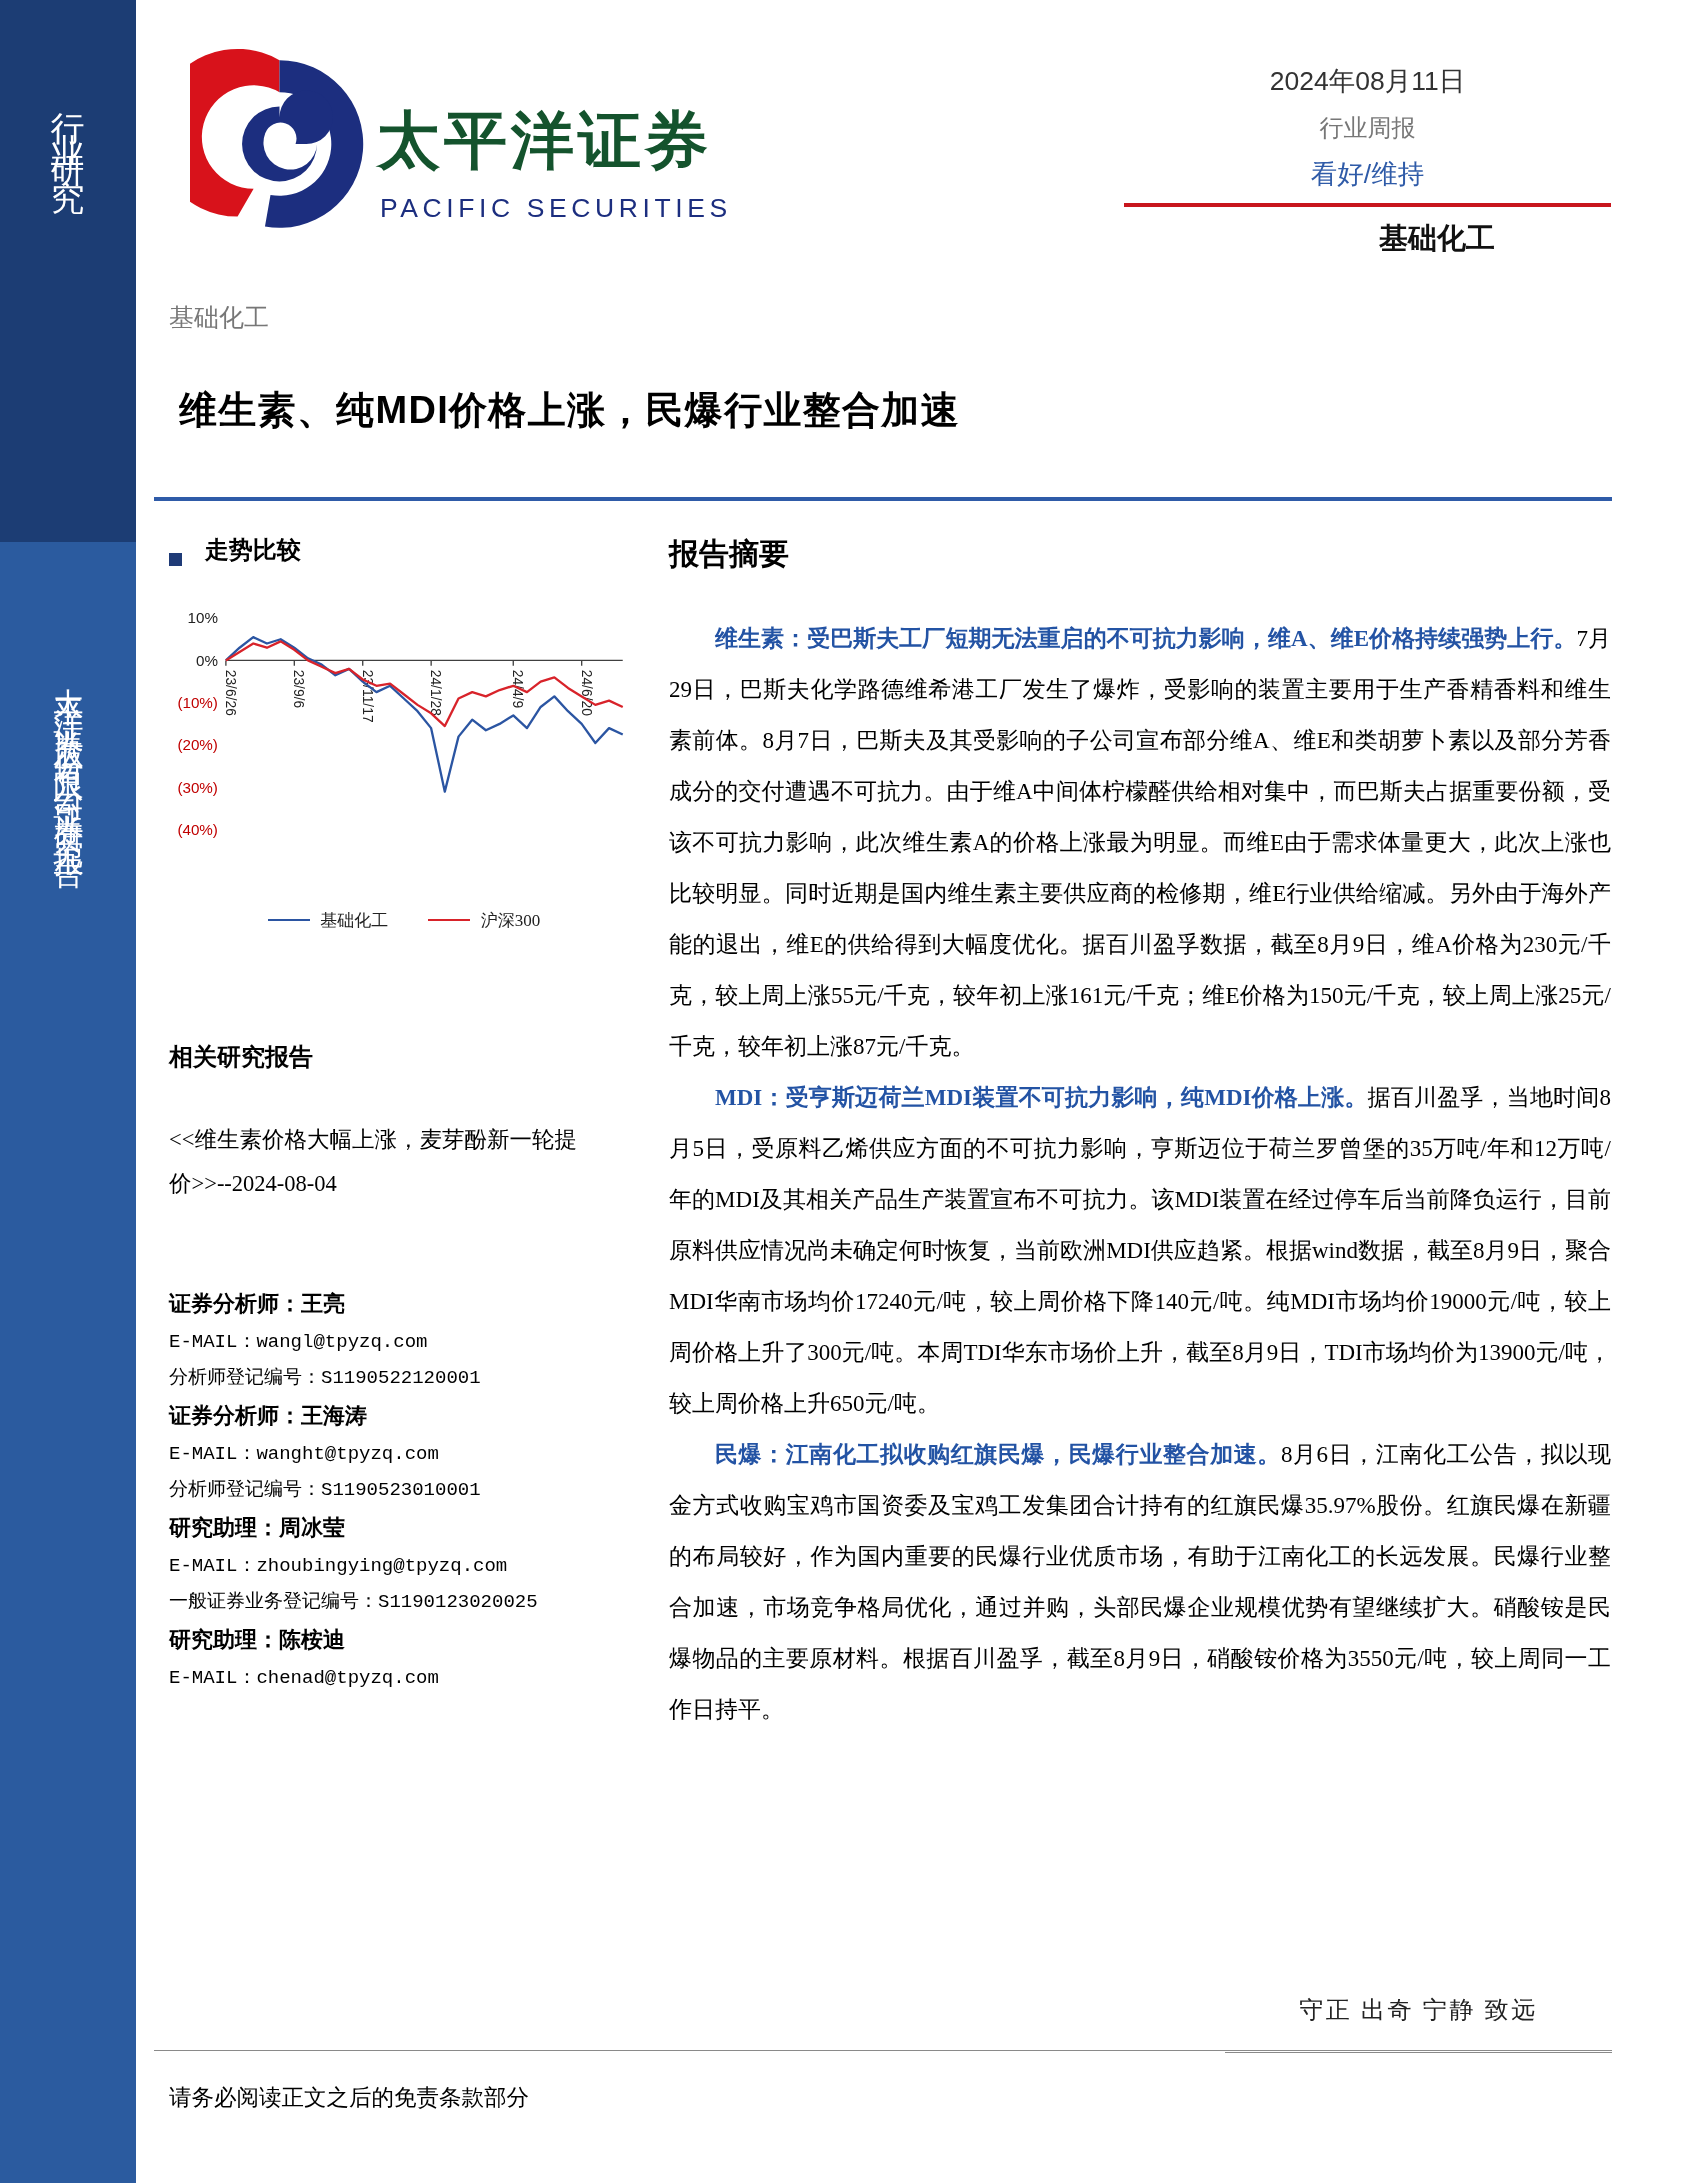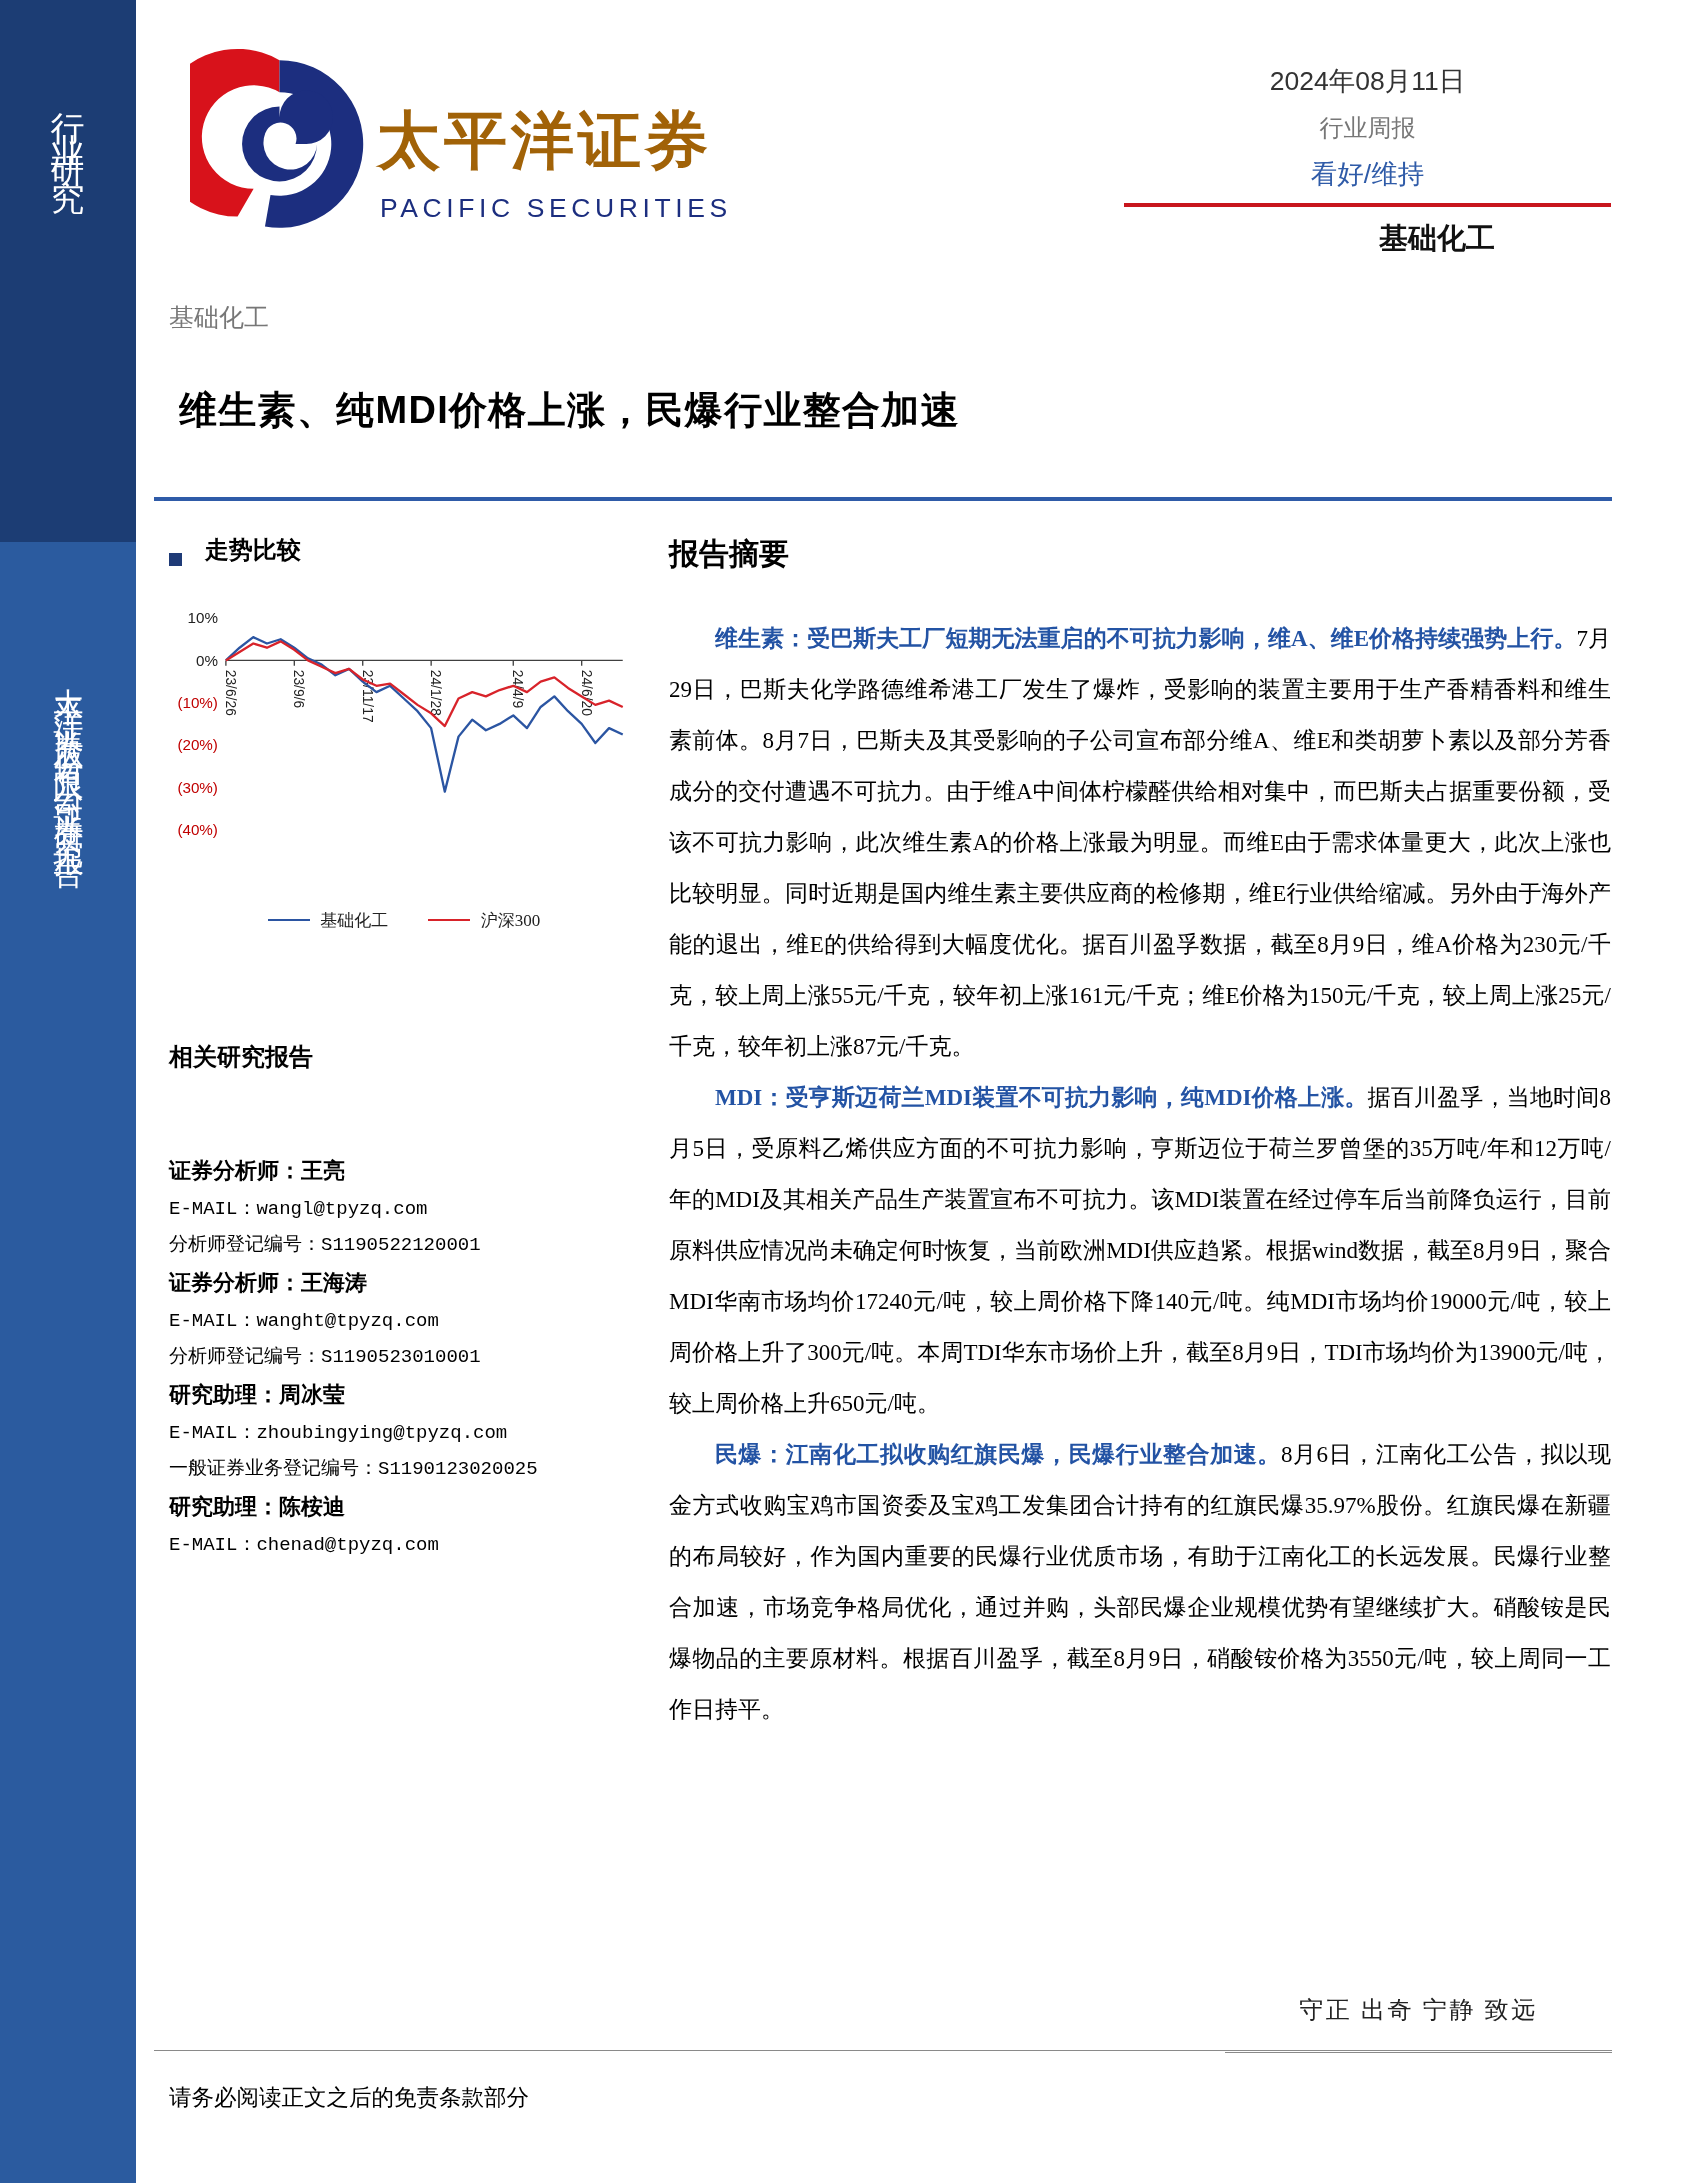--- a/index.html
+++ b/index.html
@@ -11,21 +11,21 @@
   .sidebar-top { position:absolute; left:0; top:0; width:136px; height:542px; background:#1C3D74; }
   .sidebar-bottom { position:absolute; left:0; top:542px; width:136px; height:1641px; background:#2B5B9F; }
   .vtext { writing-mode:vertical-rl; text-orientation:upright; color:#fff; margin:0 auto;
            font-family:"Liberation Sans", sans-serif; }
   .vtext-top { font-size:34px; letter-spacing:22.5px; padding-top:85px; display:block; height:100%; }
   .vtext-bottom { font-size:30px; letter-spacing:10.6px; padding-top:122px; display:block; height:100%; }
 
   
   .logo { position:absolute; left:190px; top:45px; }
   .brand-cn { position:absolute; left:377px; top:98px; font-size:63px; font-weight:bold;
-              color:#a16207; letter-spacing:4px; font-family:"Liberation Sans", sans-serif; }
+              color:#14532d; letter-spacing:4px; font-family:"Liberation Sans", sans-serif; }
   .brand-en { position:absolute; left:380px; top:193px; font-size:26.5px; letter-spacing:4.6px;
               color:#1C2E7F; font-family:"Liberation Sans", sans-serif; }
 
   .meta { position:absolute; left:1124px; top:63px; width:487px; font-family:"Liberation Sans", sans-serif; }
   .meta-date { text-align:center; font-size:26.5px; color:#333; margin-bottom:13.2px; }
   .meta-type { text-align:center; font-size:24px; color:#777; margin-bottom:12px; }
   .meta-rating { text-align:center; font-size:26.5px; color:#2F5BA8; font-weight:400; margin-bottom:10.6px; }
   .meta-rule { width:487px; height:4px; background:#C8161D; }
   .meta-industry { text-align:right; padding-right:116px; font-size:29px; font-weight:bold; color:#111; margin-top:12px; }
 
@@ -140,20 +140,23 @@
             <span class="legend-label">基础化工</span>
           </div>
           <div class="legend-item">
             <span class="legend-swatch" style="background: rgb(216, 35, 42);"></span>
             <span class="legend-label">沪深300</span>
           </div>
         </div>
     </div>
 
     <div class="related-title">相关研究报告</div>
+    <div id="related-list">
+        <div class="related-item">&lt;&lt;维生素价格大幅上涨，麦芽酚新一轮提价&gt;&gt;--2024-08-04</div>
+      </div>
 
     <div class="analysts" id="analysts">
         <div class="analyst-head">证券分析师：王亮</div>
         <div class="analyst-line">E-MAIL：wangl@tpyzq.com</div>
         <div class="analyst-line">分析师登记编号：S1190522120001</div>
         <div class="analyst-head">证券分析师：王海涛</div>
         <div class="analyst-line">E-MAIL：wanght@tpyzq.com</div>
         <div class="analyst-line">分析师登记编号：S1190523010001</div>
         <div class="analyst-head">研究助理：周冰莹</div>
         <div class="analyst-line">E-MAIL：zhoubingying@tpyzq.com</div>

